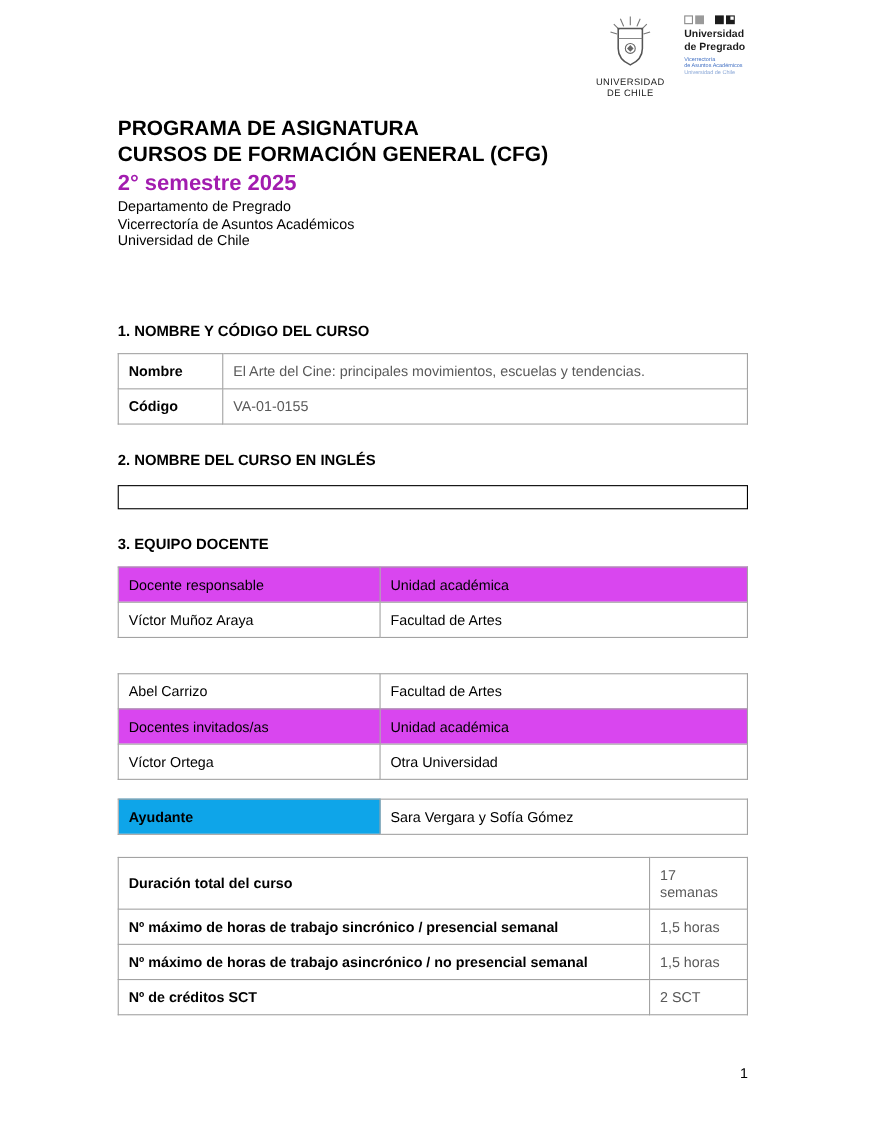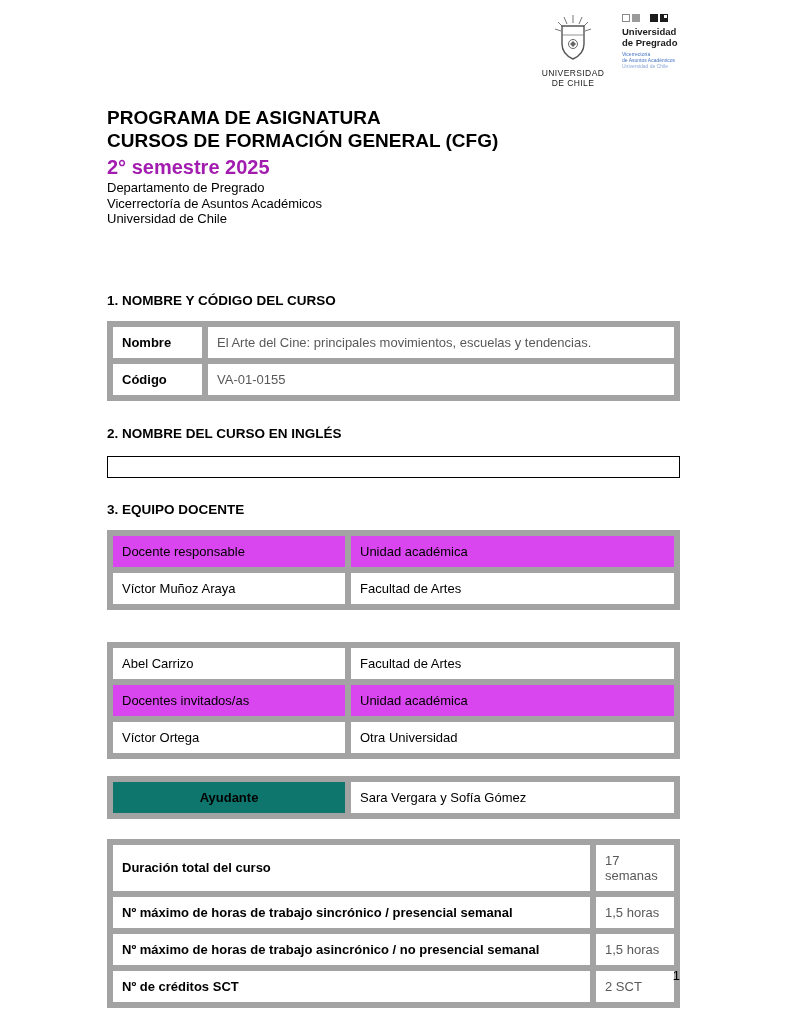--- a/index.html
+++ b/index.html
@@ -38,36 +38,36 @@
   .t-sub { font-size:13px; line-height:15.5px; }
   .t-sub:first-of-type { margin-top:3px; }
 
   .sec-heading { font-size:13.5px; font-weight:bold; line-height:16px; }
   .h1m { margin-top:66px; }
   .h2m { margin-top:25px; }
   .h3m { margin-top:24px; }
   .h4m { margin-top:16px; }
 
   table.tbl { border-collapse:collapse; width:573px; font-size:13px; table-layout:fixed; }
-  table.tbl td, table.tbl th { border:6px solid #a3a3a3; padding:8px 9px; text-align:left; vertical-align:middle; word-wrap:break-word; }
+  table.tbl td, table.tbl th { border:1px solid #a3a3a3; padding:8px 9px; text-align:left; vertical-align:middle; word-wrap:break-word; }
   .lbl { font-weight:bold; }
   .val-gray { color:#595959; }
 
   .tbl-s1 { margin-top:12px; }
   .tbl-s1 .c1 { width:95px; }
 
   .empty-box { margin-top:14px; width:573px; height:22px; border:1px solid #000; background:#fff; }
 
   .tbl-eq { margin-top:12px; }
   .tbl-eq th { background:#d946ef; text-align:center; font-weight:normal; padding:7px 9px; }
   .tbl-eq .c1 { width:238px; }
   .tbl-eq td { padding:7px 9px; }
   .tbl-gap { margin-top:32px; }
   .tbl-ayu { margin-top:17px; }
-  .tbl-ayu .c1 { width:238px; background:#0f766e;text-align:center; }
+  .tbl-ayu .c1 { width:238px; background:#0ea5e9; }
   .tbl-ayu td { padding:6px 9px; }
 
   .tbl-s4 { margin-top:20px; }
   .tbl-s4 td { padding:2px 7px; font-size:13px; line-height:15px; }
   .tbl-s4 .c1 { width:483px; }
 
   .page-number { position:absolute; left:107px; top:968px; width:573px; text-align:right; font-size:13px; }
 </style>
 </head>
 <body>

